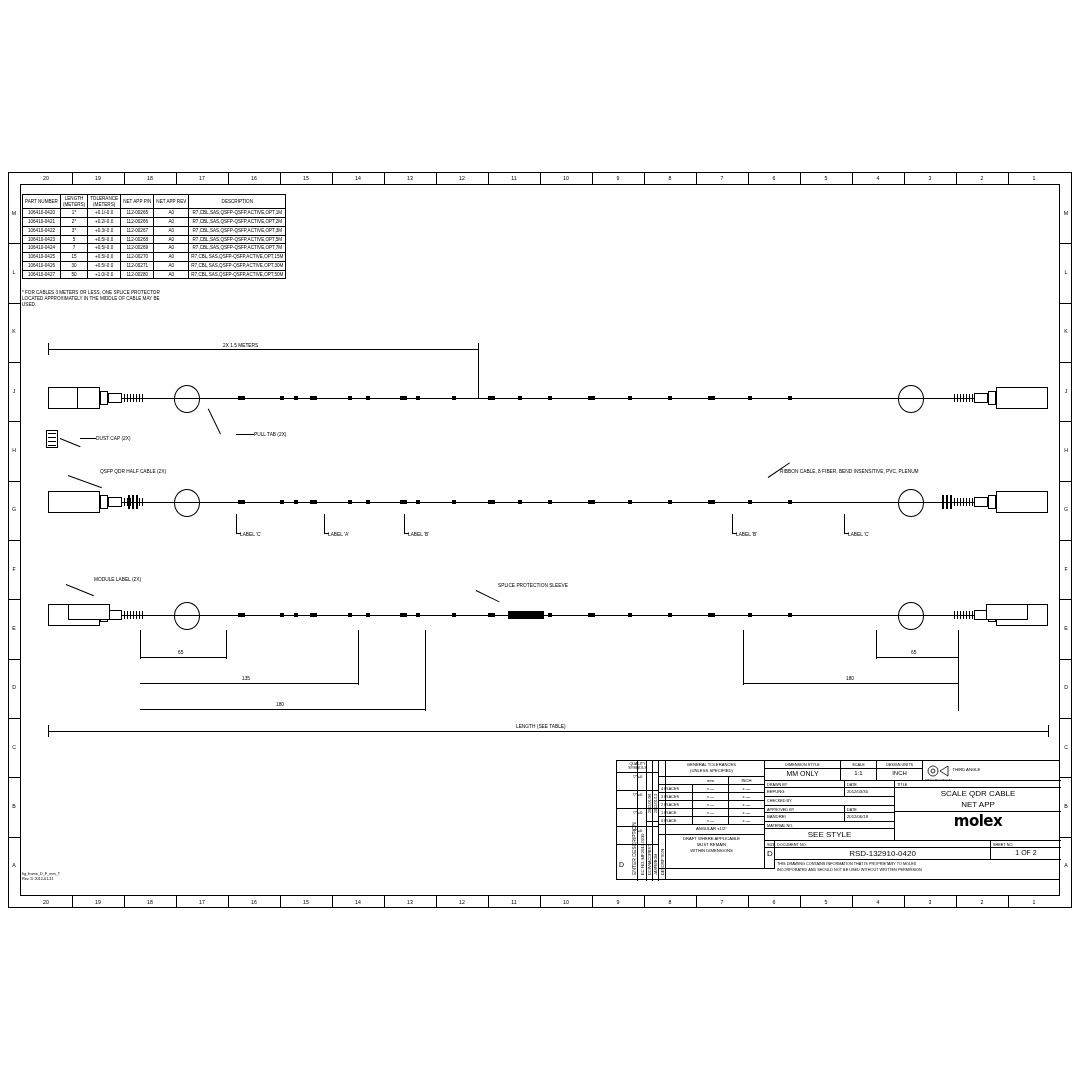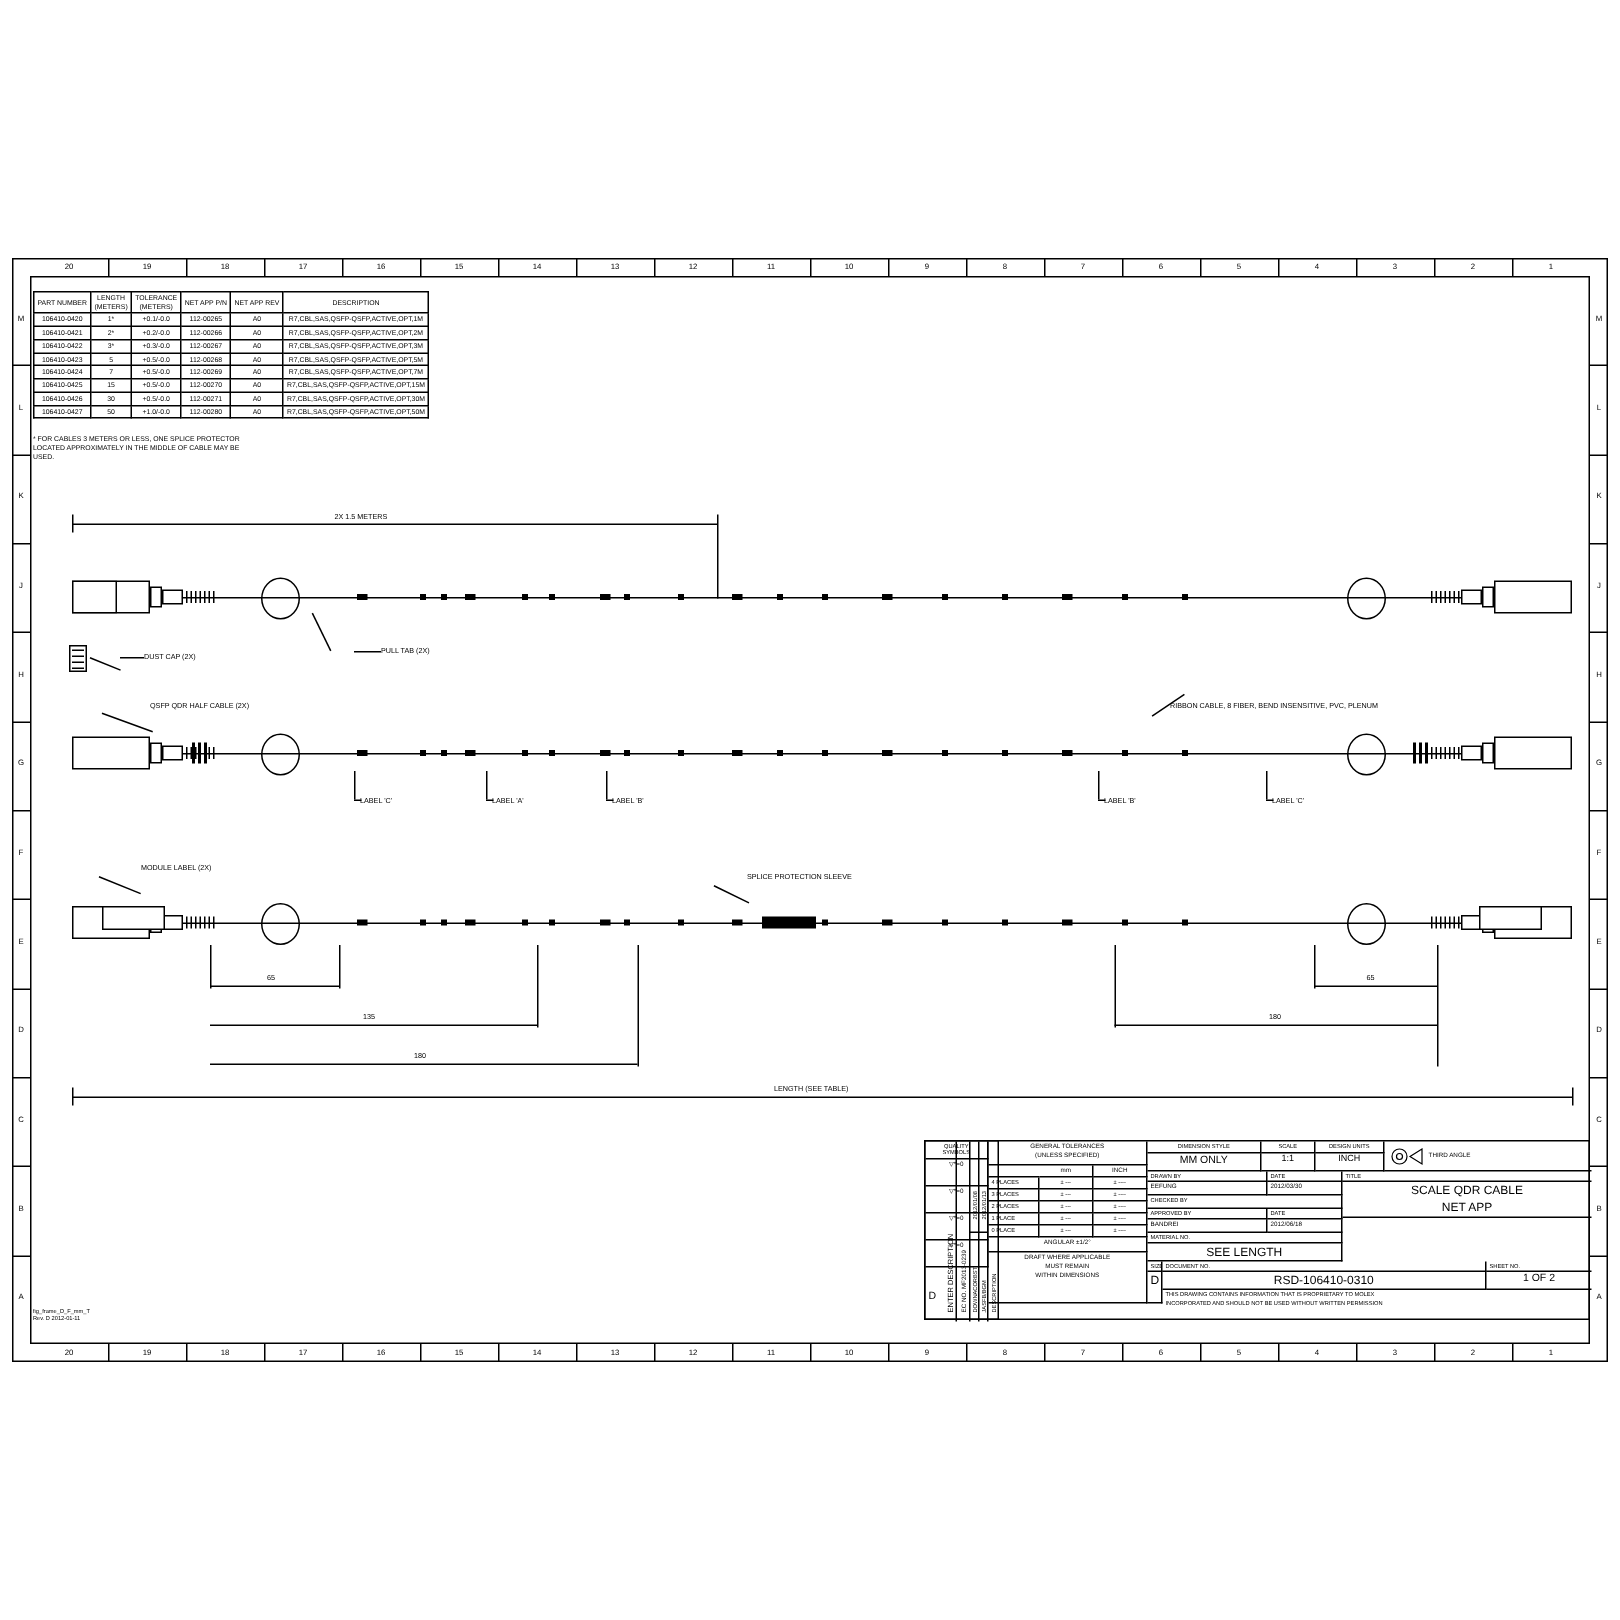--- a/index.html
+++ b/index.html
@@ -558,30 +558,31 @@
       <div class="tbcell" style="left:148px;top:20px;width:80px;height:7px;"><span class="tiny">DRAWN BY</span></div>
       <div class="tbcell" style="left:228px;top:20px;width:50px;height:7px;"><span class="tiny">DATE</span></div>
       <div class="tbcell" style="left:148px;top:27px;width:80px;height:9px;"><span class="small">EEFUNG</span></div>
       <div class="tbcell" style="left:228px;top:27px;width:50px;height:9px;"><span class="small">2012/03/30</span></div>
       <div class="tbcell" style="left:148px;top:36px;width:130px;height:9px;"><span class="tiny">CHECKED BY</span><span class="small"></span></div>
       <div class="tbcell" style="left:148px;top:45px;width:80px;height:7px;"><span class="tiny">APPROVED BY</span></div>
       <div class="tbcell" style="left:228px;top:45px;width:50px;height:7px;"><span class="tiny">DATE</span></div>
       <div class="tbcell" style="left:148px;top:52px;width:80px;height:9px;"><span class="small">BANDREI</span></div>
       <div class="tbcell" style="left:228px;top:52px;width:50px;height:9px;"><span class="small">2012/06/18</span></div>
       <div class="tbcell" style="left:148px;top:61px;width:130px;height:7px;"><span class="tiny">MATERIAL NO.</span></div>
-      <div class="tbcell cen" style="left:148px;top:68px;width:130px;height:12px;"><span style="font-size:8px;">SEE LENGTH</span></div>
+      <div class="tbcell cen" style="left:148px;top:68px;width:130px;height:12px;"><span style="font-size:8px;">SEE STYLE</span></div>
 
       <div class="tbcell" style="left:278px;top:20px;width:166px;height:7px;border-right:none;"><span class="tiny">TITLE</span></div>
       <div class="tbcell cen" style="left:278px;top:27px;width:166px;height:24px;border-right:none;"><span style="font-size:8px;white-space:pre-line;line-height:1.35;">SCALE QDR CABLE
 NET APP</span></div>
+      <div class="tbcell cen" style="left:278px;top:51px;width:166px;height:29px;border-right:none;"><span class="molex">molex</span></div>
 
       <div class="tbcell" style="left:148px;top:80px;width:10px;height:7px;"><span class="tiny">SIZE</span></div>
       <div class="tbcell cen" style="left:148px;top:87px;width:10px;height:21px;"><span style="font-size:8px;">D</span></div>
       <div class="tbcell" style="left:158px;top:80px;width:216px;height:7px;"><span class="tiny">DOCUMENT NO.</span></div>
-      <div class="tbcell cen" style="left:158px;top:87px;width:216px;height:12px;"><span style="font-size:8px;">RSD-106410-0310</span></div>
+      <div class="tbcell cen" style="left:158px;top:87px;width:216px;height:12px;"><span style="font-size:8px;">RSD-132910-0420</span></div>
       <div class="tbcell" style="left:374px;top:80px;width:70px;height:7px;border-right:none;"><span class="tiny">SHEET NO.</span></div>
       <div class="tbcell cen" style="left:374px;top:87px;width:70px;height:12px;border-right:none;"><span style="font-size:7px;">1 OF 2</span></div>
       <div class="tbcell" style="left:158px;top:99px;width:286px;height:21px;border-right:none;border-bottom:none;"><span class="tiny" style="white-space:pre-line;line-height:1.3;">THIS DRAWING CONTAINS INFORMATION THAT IS PROPRIETARY TO MOLEX
 INCORPORATED AND SHOULD NOT BE USED WITHOUT WRITTEN PERMISSION</span></div>
     </div>
 
     <div class="bl">fig_frame_D_F_mm_T
 Rev. D 2012-01-11</div>
   </div>
 </div>

